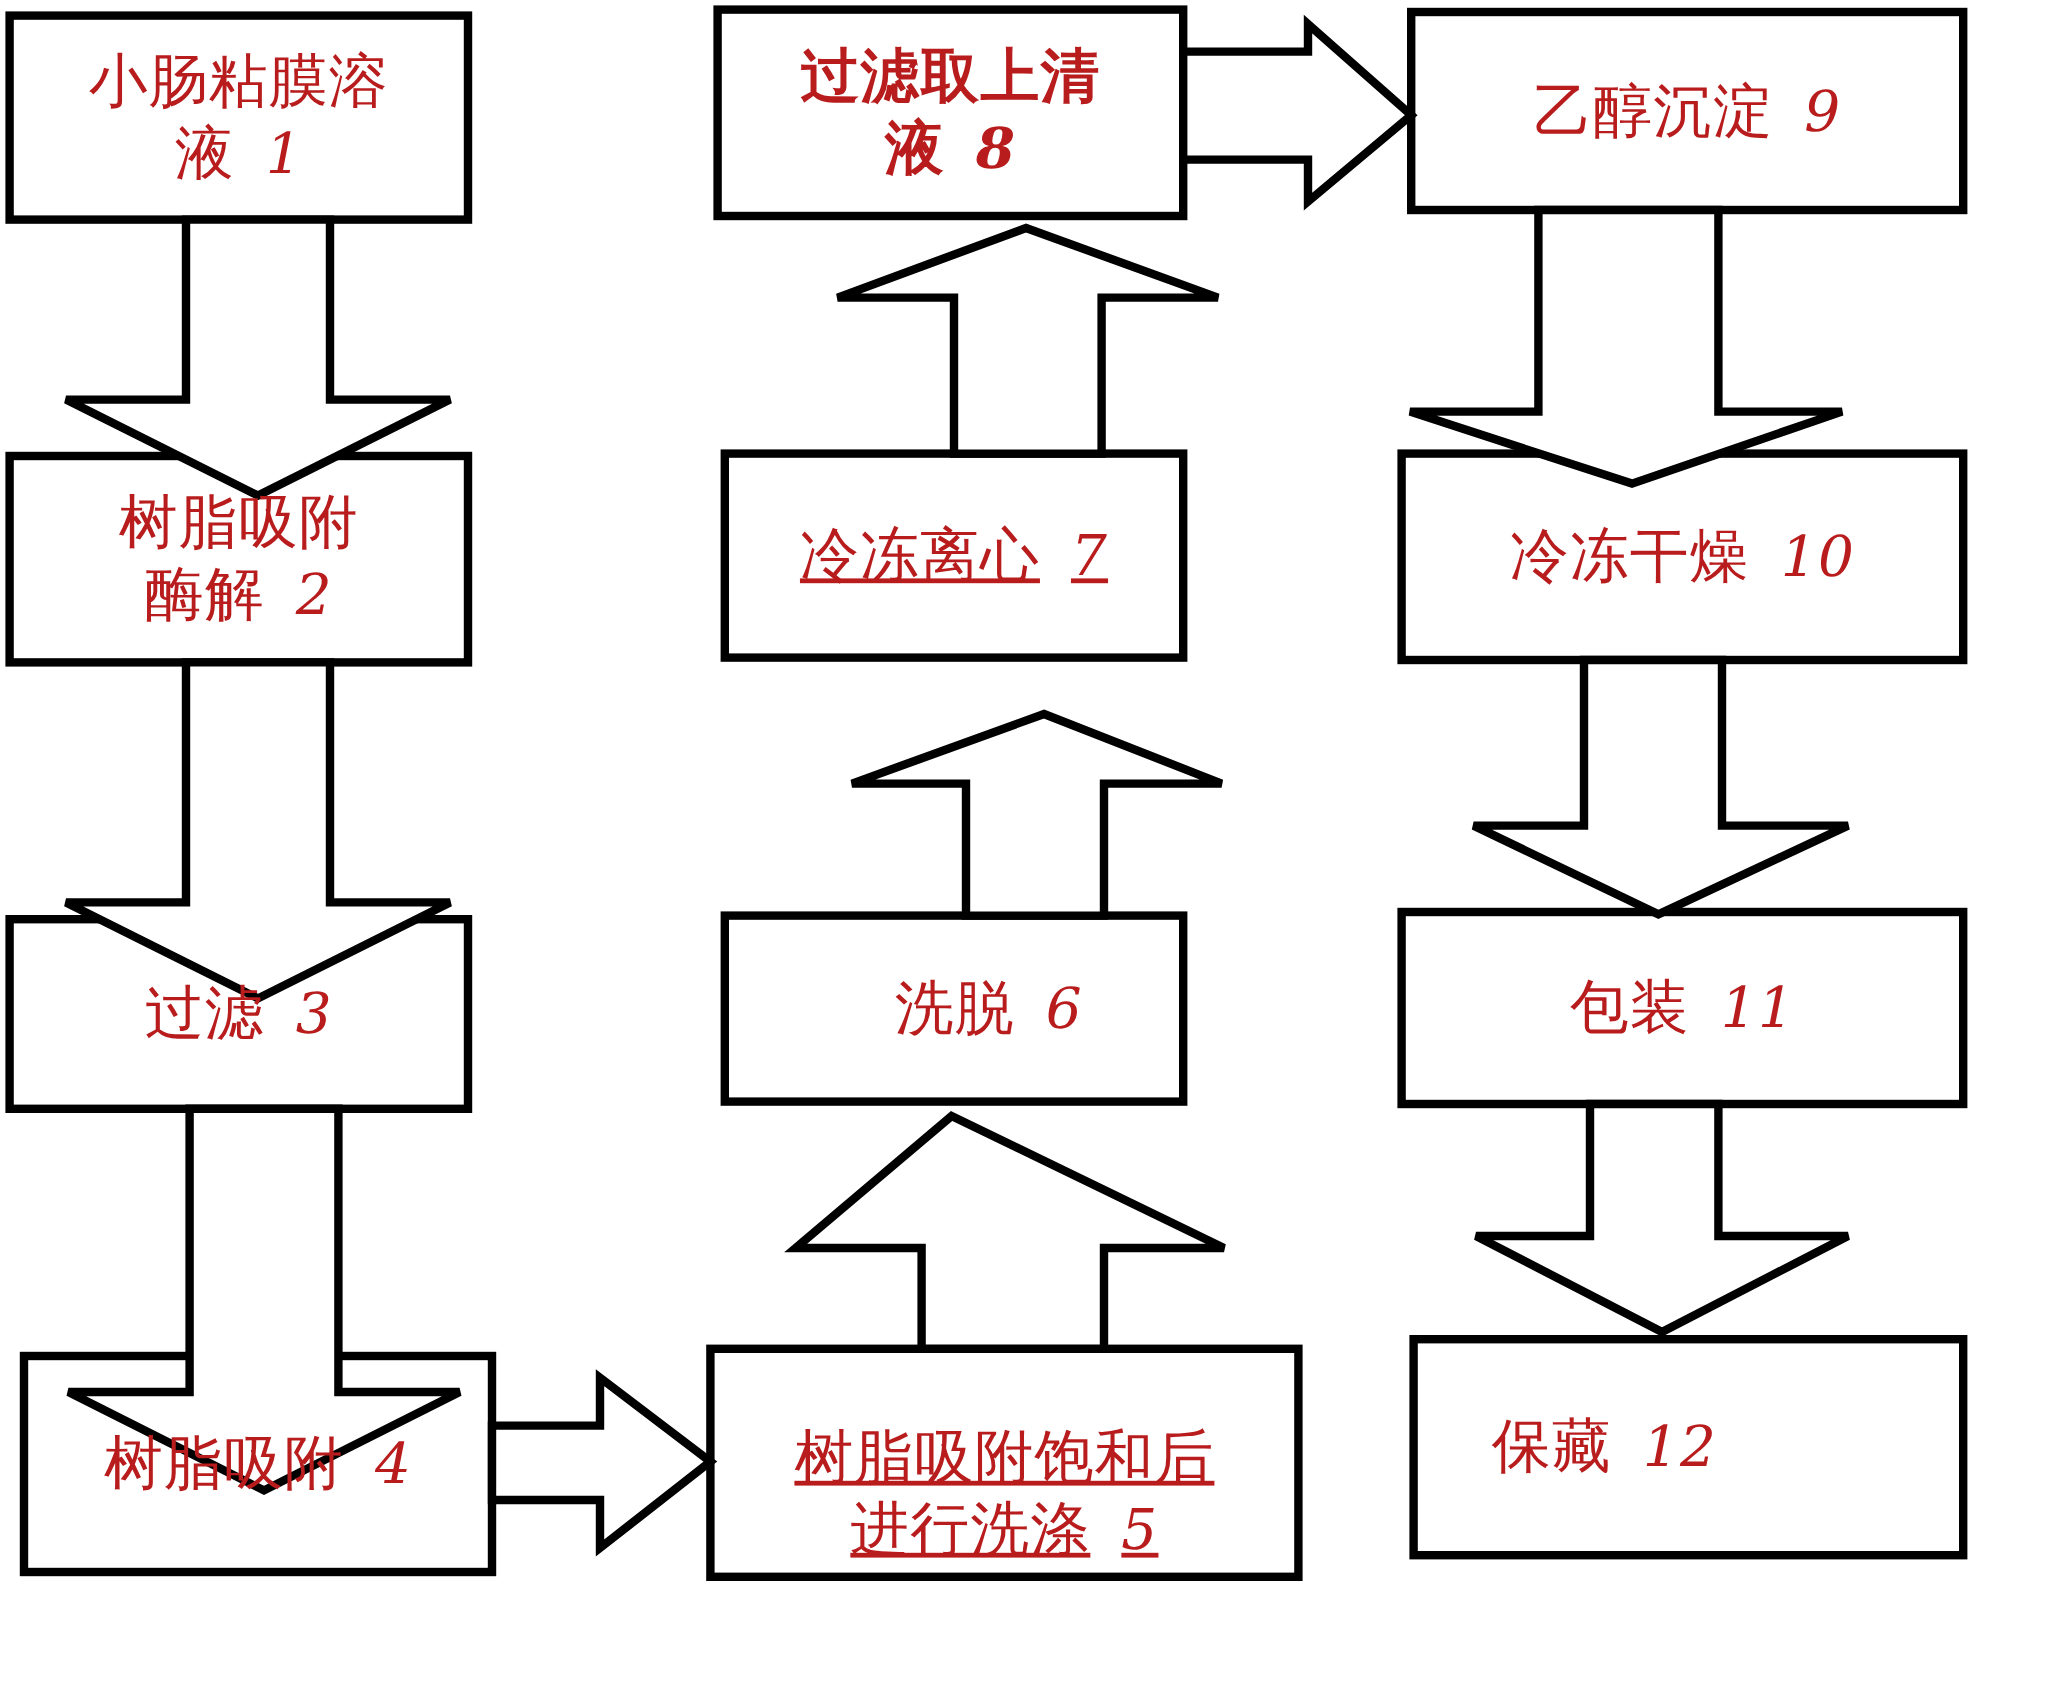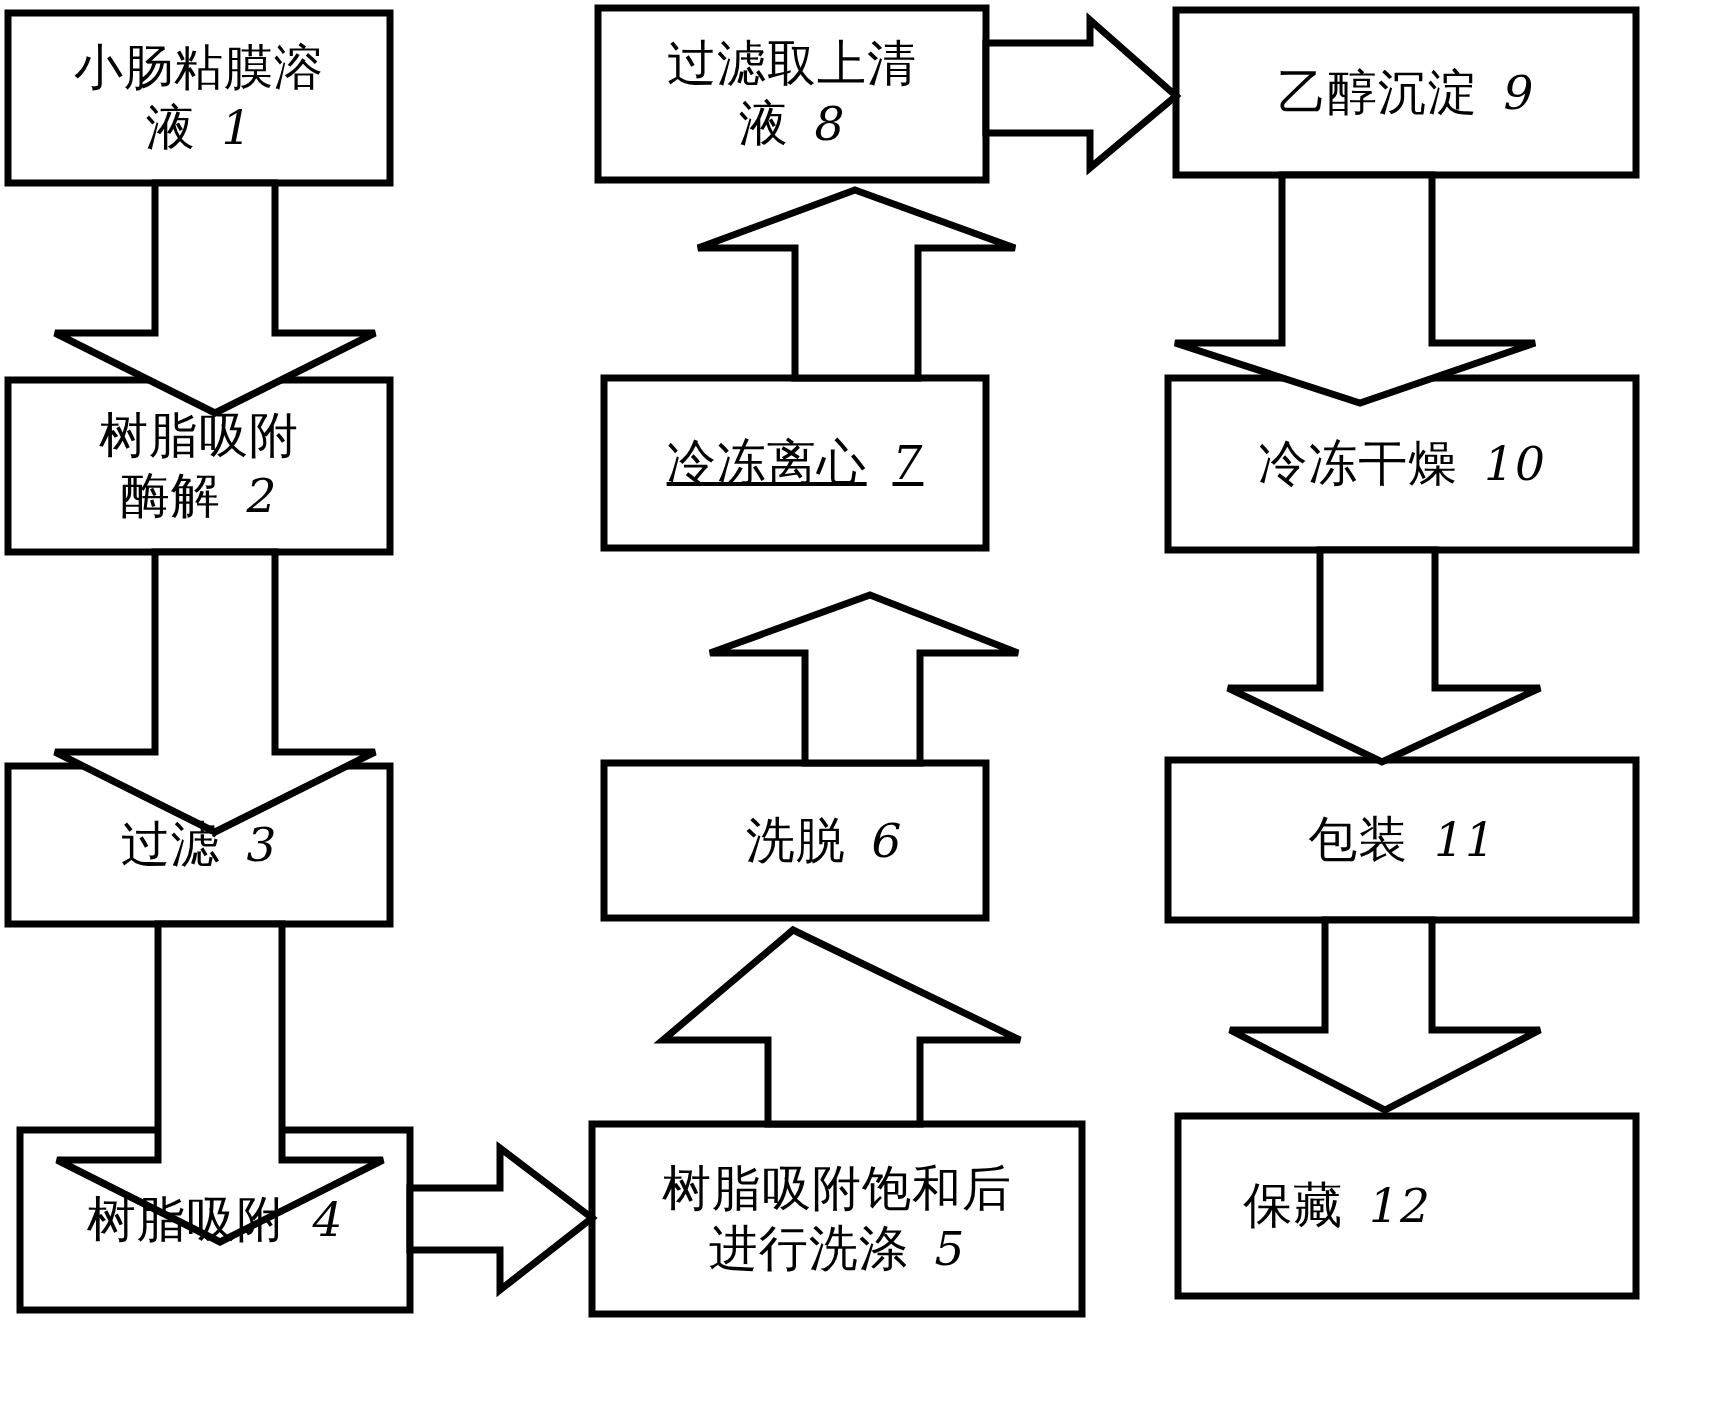--- a/index.html
+++ b/index.html
@@ -38,21 +38,21 @@
     stroke-width: 7;
     stroke-linejoin: miter;
   }
   .box-label {
     position: absolute;
     display: flex;
     flex-direction: column;
     align-items: center;
     justify-content: center;
     text-align: center;
-    color: #000000;
+    color: #b91c1c;
     font-family: "DejaVu Sans", sans-serif;
     font-size: 49px;
     line-height: 1.22;
     letter-spacing: 1px;
     white-space: pre;
     pointer-events: none;
   }
   .box-label .line {
     display: block;
   }
@@ -118,34 +118,34 @@
   </div>
 
   <div class="box-label" style="left:8px;  top:766px;  width:382px; height:158px;">
     <span class="line"><span>过滤</span><span class="num">3</span></span>
   </div>
 
   <div class="box-label" style="left:20px; top:1130px; width:390px; height:180px;">
     <span class="line"><span>树脂吸附</span><span class="num">4</span></span>
   </div>
 
-  <div class="box-label" style="left:592px; top:1124px; width:490px; height:190px;">
+  <div class="box-label" style="left:592px; top:1150px; width:490px; height:190px;text-decoration:underline;">
     <span class="line">树脂吸附饱和后</span>
     <span class="line"><span>进行洗涤</span><span class="num">5</span></span>
   </div>
 
   <div class="box-label" style="left:633px; top:763px;  width:382px; height:155px;">
     <span class="line"><span>洗脱</span><span class="num">6</span></span>
   </div>
 
   <div class="box-label" style="left:604px; top:378px;  width:382px; height:170px;text-decoration:underline;">
     <span class="line"><span>冷冻离心</span><span class="num">7</span></span>
   </div>
 
-  <div class="box-label" style="left:598px; top:8px;    width:388px; height:172px;">
+  <div class="box-label" style="left:598px; top:8px;    width:388px; height:172px;font-weight:bold;">
     <span class="line">过滤取上清</span>
     <span class="line"><span>液</span><span class="num">8</span></span>
   </div>
 
   <div class="box-label" style="left:1176px; top:10px;   width:460px; height:165px;text-align:center;">
     <span class="line"><span>乙醇沉淀</span><span class="num">9</span></span>
   </div>
 
   <div class="box-label" style="left:1168px; top:378px;  width:468px; height:172px;">
     <span class="line"><span>冷冻干燥</span><span class="num">10</span></span>

